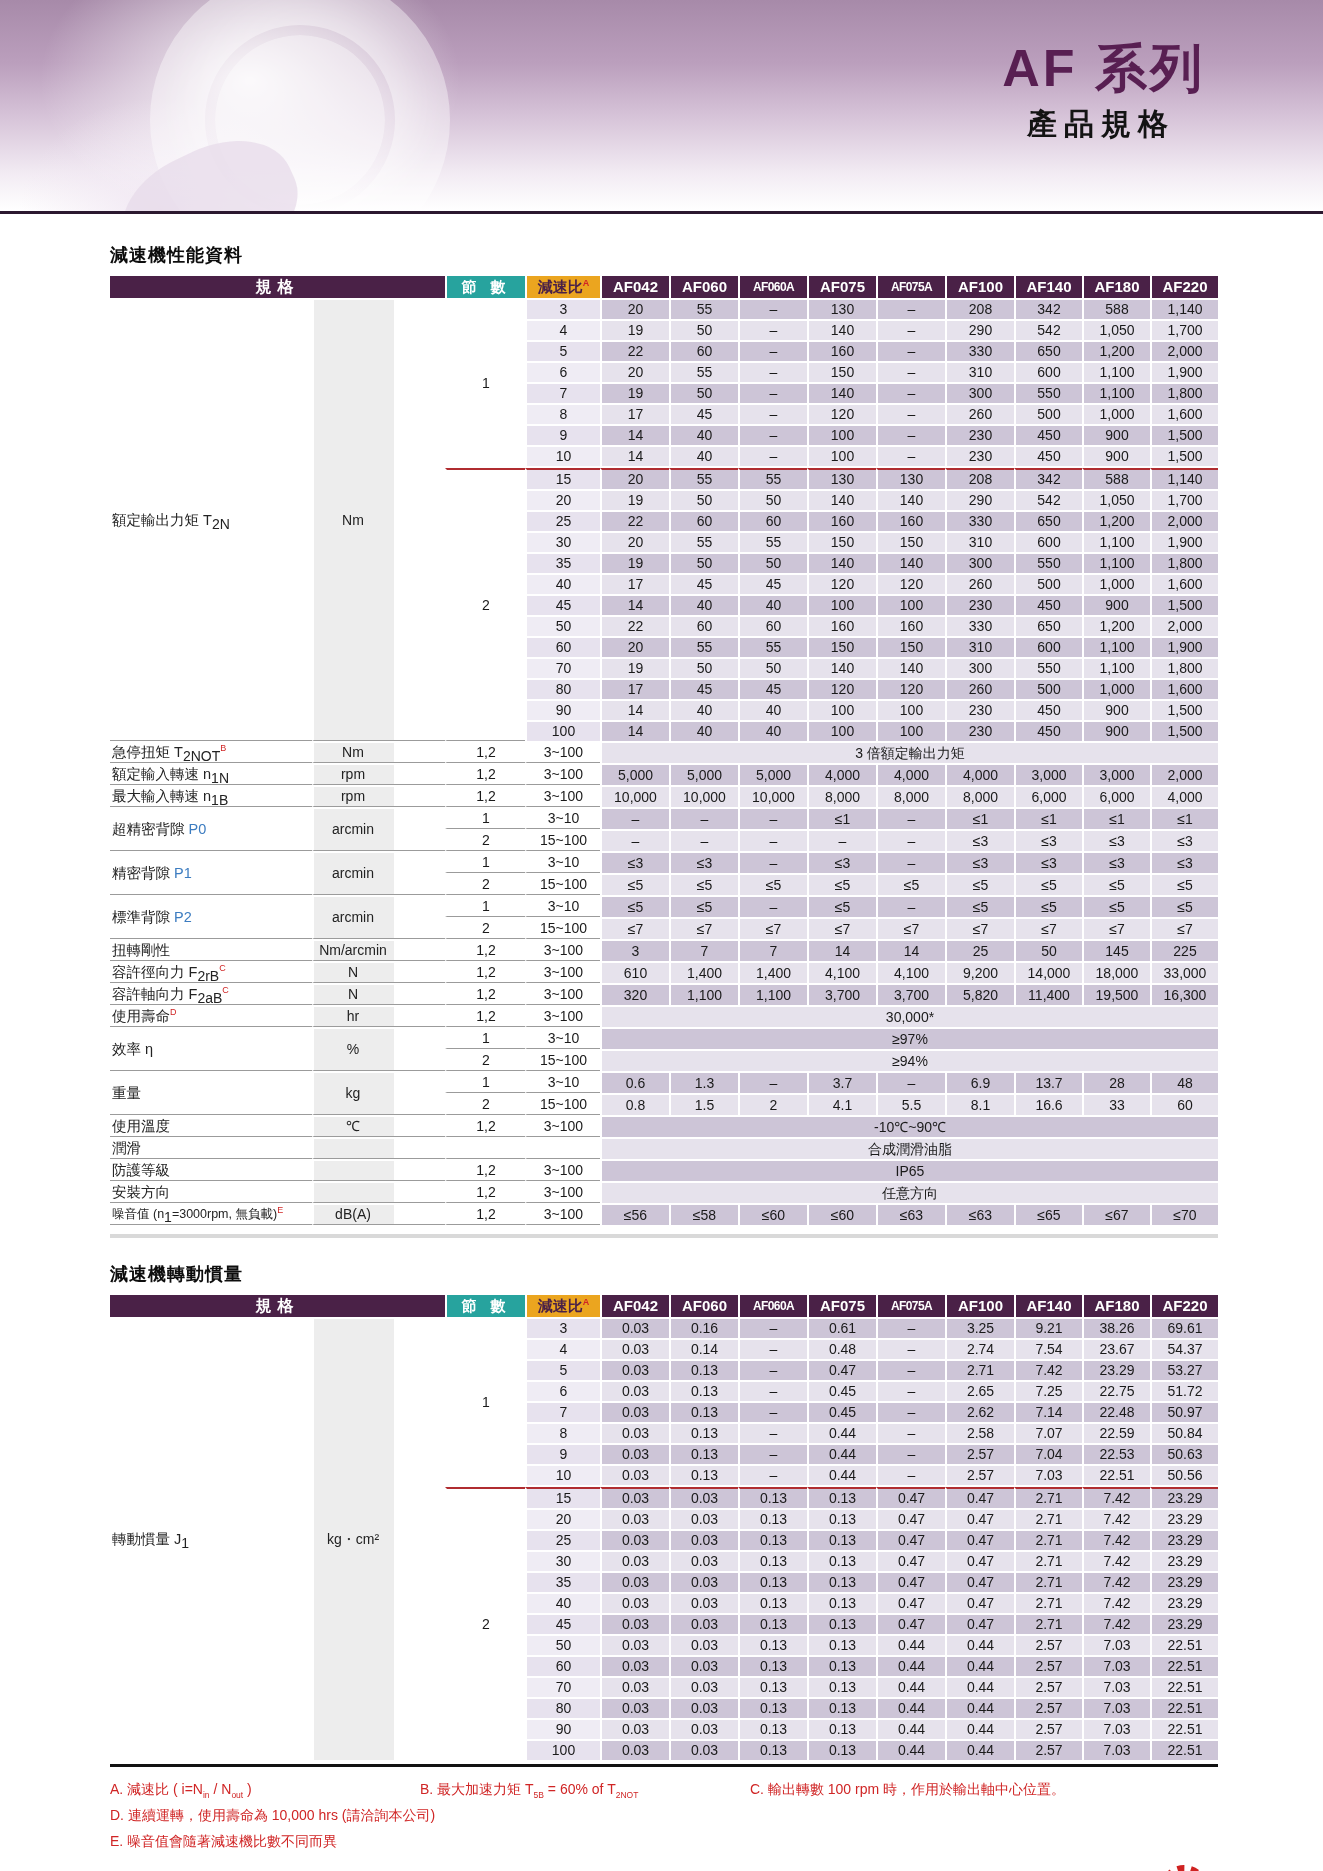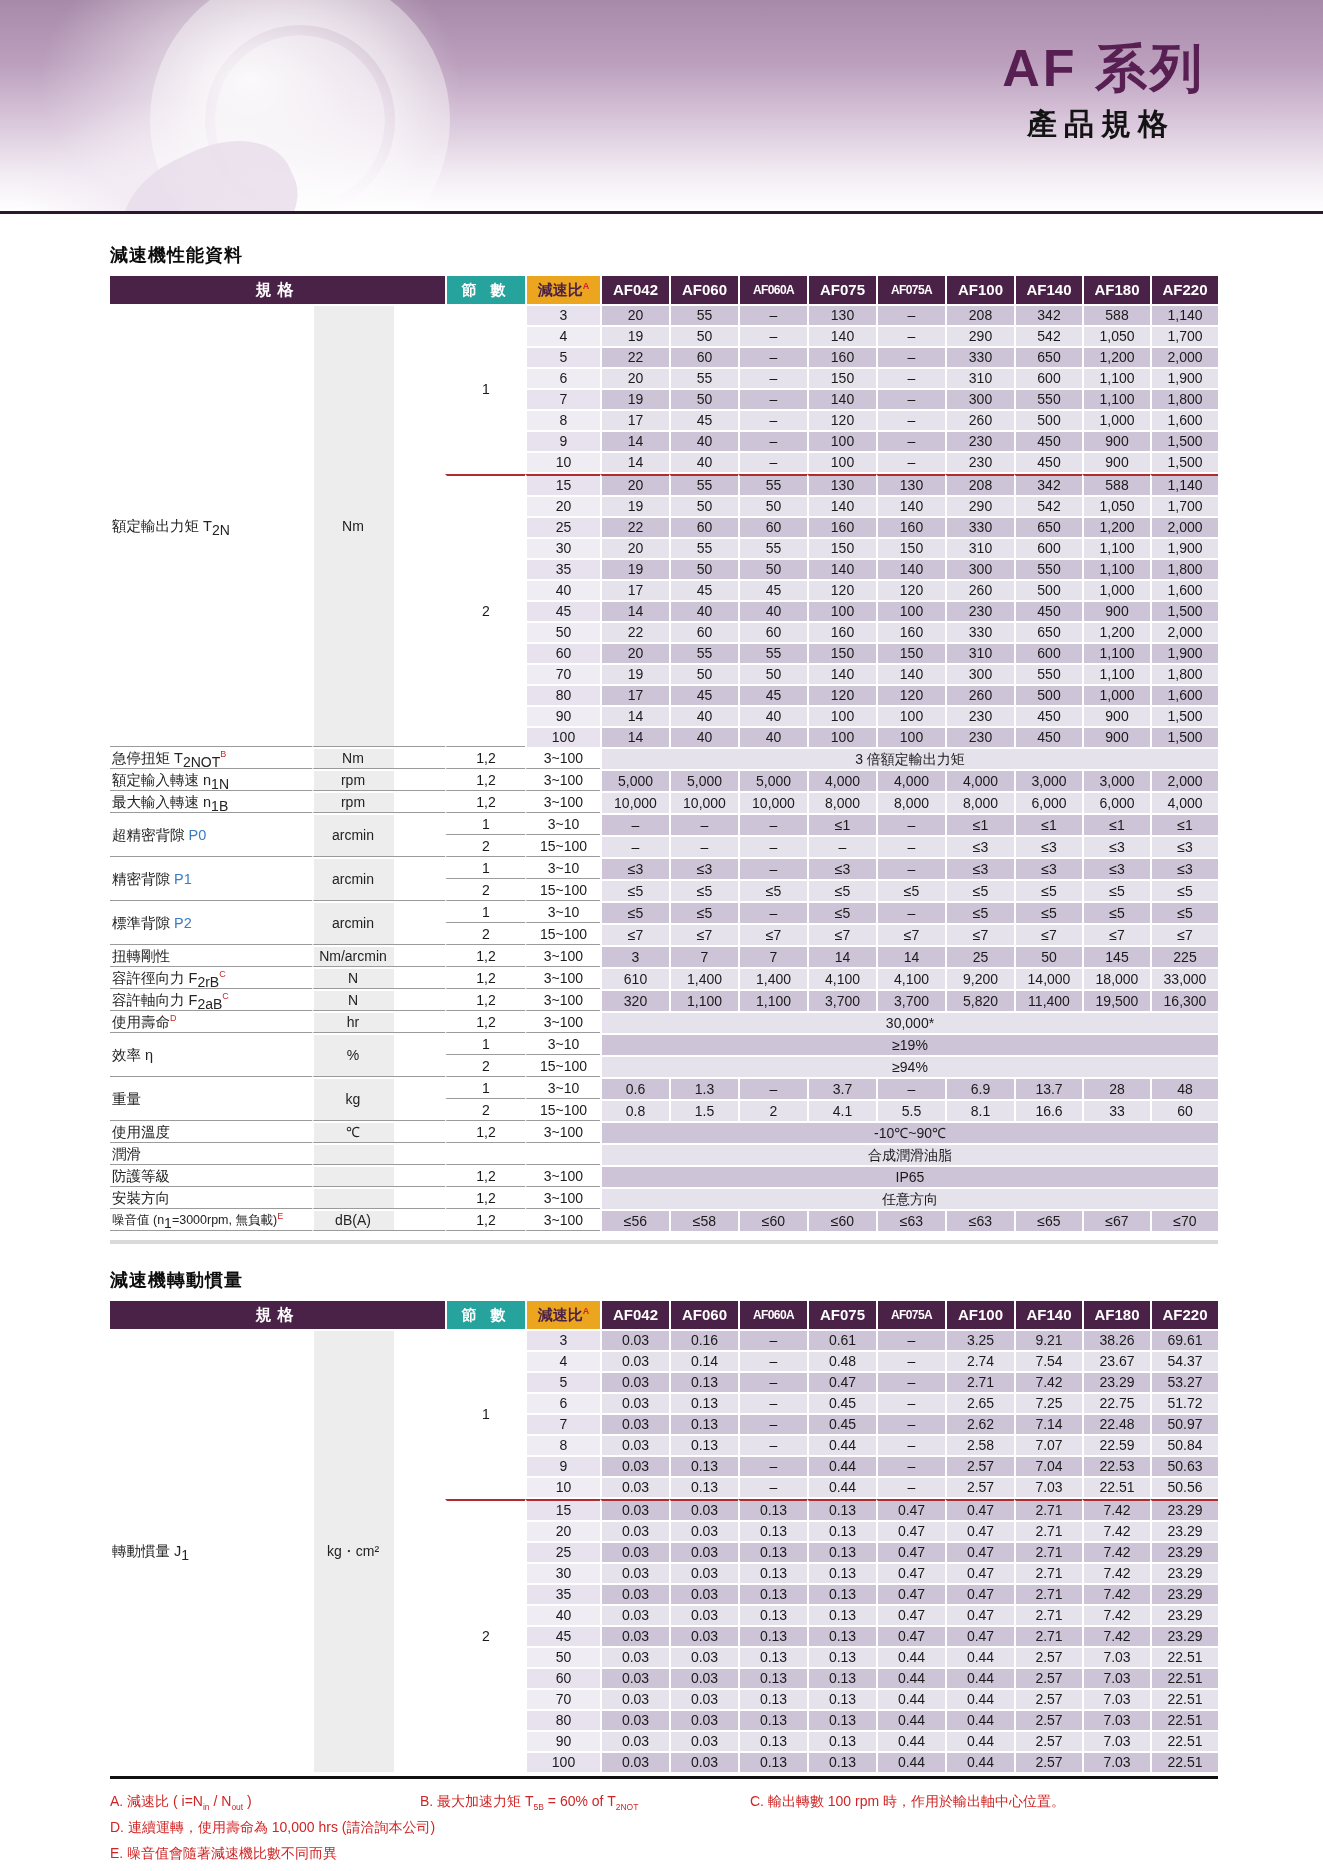--- a/index.html
+++ b/index.html
@@ -28,21 +28,21 @@
   
   .content { padding:0 105px 0 110px; }
   .sec-title { margin:29px 0 7px 0; font-size:18px; font-weight:bold; color:#0d0d0d; letter-spacing:1px;font-family:Liberation Serif, serif; }
   .sec-title.second { margin-top:24px; }
 
   table { border-collapse:separate; border-spacing:0 2px; table-layout:fixed;
           width:1108px; }
   th, td { height:19px; line-height:19px; padding:0; text-align:center; font-size:14px;
            overflow:hidden; white-space:nowrap; vertical-align:middle; }
   thead th { background:var(--header-purple); color:#fff; font-weight:bold; font-size:15px;
-             height:28px; line-height:22px; border-left:2px solid #fff; }
+             height:22px; line-height:22px; border-left:2px solid #fff; }
   th.h-spec { border-left:none; letter-spacing:6px; font-size:16px; }
   th.h-st   { background:var(--teal); letter-spacing:5px; }
   th.h-ratio{ background:var(--gold); color:var(--header-purple); }
   th.cond   { font-size:12px; letter-spacing:-0.6px; }
   td { border-left:2px solid #fff; }
   td.lb { border-left:none; text-align:left; background:#fff; font-size:14.5px; color:#232323;
           padding-left:2px; }
   td.lb.tight { font-size:12.5px; }
   td.un { background:linear-gradient(90deg, #ededed 0 80px, #ffffff 80px);
           padding-right:53px; color:#222; }
@@ -547,21 +547,21 @@
           <td class="un bb">hr</td>
           <td class="st bb">1,2</td>
           <td class="pr bb">3~100</td>
           <td class="v" colspan="9">30,000*</td>
         </tr>
         <tr class="odd">
           <td class="lb bb" rowspan="2">效率 η</td>
           <td class="un bb" rowspan="2">%</td>
           <td class="st bb">1</td>
           <td class="pr bb">3~10</td>
-          <td class="v" colspan="9">≥19%</td>
+          <td class="v" colspan="9">≥97%</td>
         </tr>
         <tr class="even">
           <td class="st bb">2</td>
           <td class="pr bb">15~100</td>
           <td class="v" colspan="9">≥94%</td>
         </tr>
         <tr class="odd">
           <td class="lb bb" rowspan="2">重量</td>
           <td class="un bb" rowspan="2">kg</td>
           <td class="st bb">1</td>

